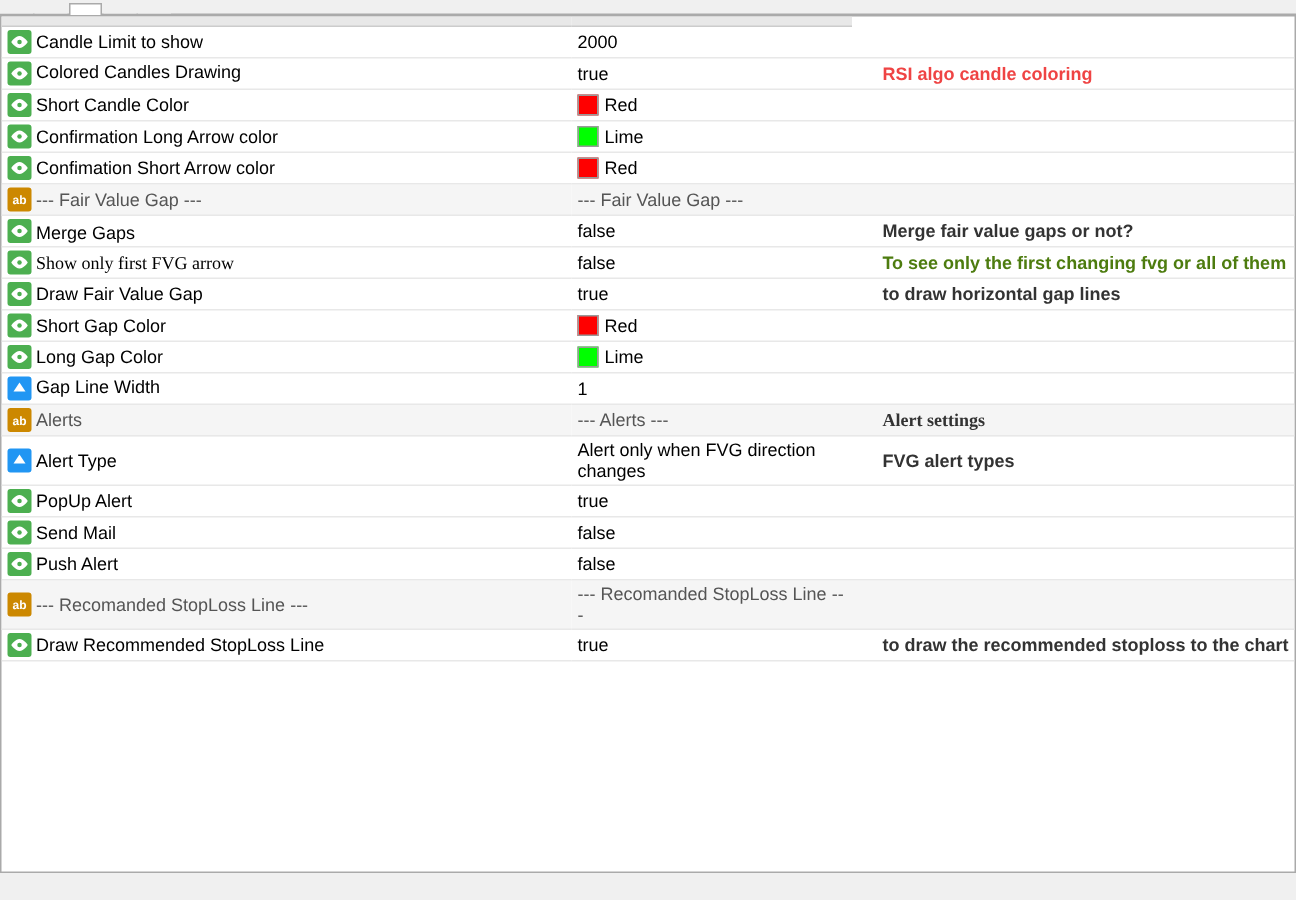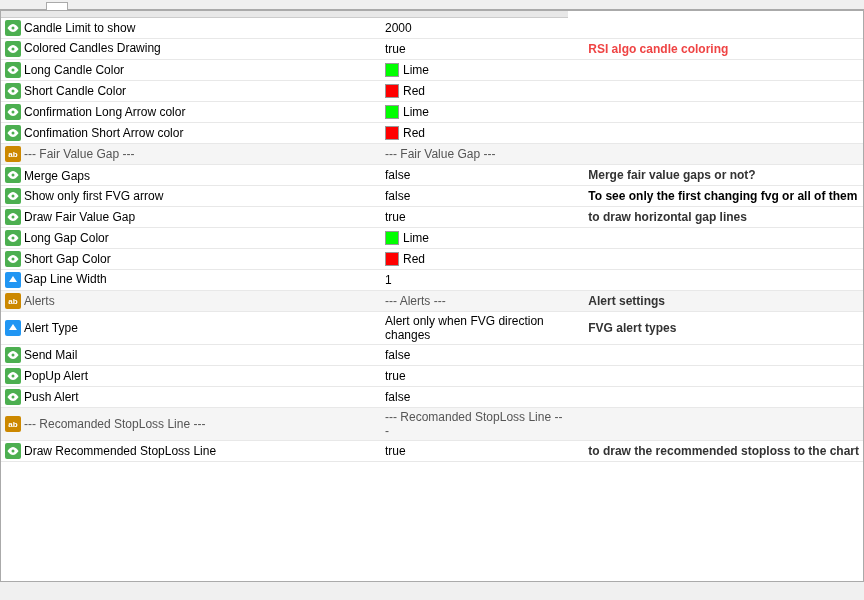--- a/index.html
+++ b/index.html
@@ -135,198 +135,178 @@
         </tr>
         <tr>
           <td style="padding: 2px 4px; border-bottom: 1px solid rgb(232, 232, 232);">
             <div style="display: flex; align-items: center;">
               <span class="icon-vis" style="width: 16px; height: 16px; display: inline-flex; align-items: center; justify-content: center; margin-right: 3px; flex-shrink: 0; background: rgb(76, 175, 80); border-radius: 2px;">
                 <svg width="12" height="10" viewBox="0 0 12 10">
       <path d="M6 1C3 1 0.5 5 0.5 5S3 9 6 9s5.5-4 5.5-4S9 1 6 1z" fill="white" stroke="none"></path>
       <circle cx="6" cy="5" r="1.5" fill="#4caf50"></circle>
     </svg>
               </span>
-              <span>Long Candle Color</span>
+              <span>Short Candle Color</span>
+            </div>
+          </td>
+          <td style="padding: 2px 4px; border-bottom: 1px solid rgb(232, 232, 232);">
+            <div style="display: flex; align-items: center;">
+              <span style="display: inline-block; width: 14px; height: 14px; margin-right: 4px; border: 1px solid rgb(153, 153, 153); background: rgb(255, 0, 0); flex-shrink: 0;"></span>
+              <span>Red</span>
+            </div>
+          </td>
+          <td style="padding: 2px 4px 2px 20px; border-bottom: 1px solid rgb(232, 232, 232); font-weight: bold; font-size: 12px; color: rgb(51, 51, 51); white-space: nowrap;"></td>
+        </tr>
+        <tr>
+          <td style="padding: 2px 4px; border-bottom: 1px solid rgb(232, 232, 232);">
+            <div style="display: flex; align-items: center;">
+              <span class="icon-vis" style="width: 16px; height: 16px; display: inline-flex; align-items: center; justify-content: center; margin-right: 3px; flex-shrink: 0; background: rgb(76, 175, 80); border-radius: 2px;">
+                <svg width="12" height="10" viewBox="0 0 12 10">
+      <path d="M6 1C3 1 0.5 5 0.5 5S3 9 6 9s5.5-4 5.5-4S9 1 6 1z" fill="white" stroke="none"></path>
+      <circle cx="6" cy="5" r="1.5" fill="#4caf50"></circle>
+    </svg>
+              </span>
+              <span>Confirmation Long Arrow color</span>
             </div>
           </td>
           <td style="padding: 2px 4px; border-bottom: 1px solid rgb(232, 232, 232);">
             <div style="display: flex; align-items: center;">
               <span style="display: inline-block; width: 14px; height: 14px; margin-right: 4px; border: 1px solid rgb(153, 153, 153); background: rgb(0, 255, 0); flex-shrink: 0;"></span>
               <span>Lime</span>
             </div>
           </td>
           <td style="padding: 2px 4px 2px 20px; border-bottom: 1px solid rgb(232, 232, 232); font-weight: bold; font-size: 12px; color: rgb(51, 51, 51); white-space: nowrap;"></td>
         </tr>
         <tr>
-          <td style="padding: 2px 4px; border-bottom: 1px solid rgb(232, 232, 232);">
-            <div style="display: flex; align-items: center;">
-              <span class="icon-vis" style="width: 16px; height: 16px; display: inline-flex; align-items: center; justify-content: center; margin-right: 3px; flex-shrink: 0; background: rgb(76, 175, 80); border-radius: 2px;">
-                <svg width="12" height="10" viewBox="0 0 12 10">
-      <path d="M6 1C3 1 0.5 5 0.5 5S3 9 6 9s5.5-4 5.5-4S9 1 6 1z" fill="white" stroke="none"></path>
-      <circle cx="6" cy="5" r="1.5" fill="#4caf50"></circle>
-    </svg>
-              </span>
-              <span>Short Candle Color</span>
+          <td style="padding: 2px 4px; border-bottom: 1px solid rgb(232, 232, 232); margin-top: 48px;">
+            <div style="display: flex; align-items: center;">
+              <span class="icon-vis" style="width: 16px; height: 16px; display: inline-flex; align-items: center; justify-content: center; margin-right: 3px; flex-shrink: 0; background: rgb(76, 175, 80); border-radius: 2px;">
+                <svg width="12" height="10" viewBox="0 0 12 10">
+      <path d="M6 1C3 1 0.5 5 0.5 5S3 9 6 9s5.5-4 5.5-4S9 1 6 1z" fill="white" stroke="none"></path>
+      <circle cx="6" cy="5" r="1.5" fill="#4caf50"></circle>
+    </svg>
+              </span>
+              <span>Confimation Short Arrow color</span>
             </div>
           </td>
           <td style="padding: 2px 4px; border-bottom: 1px solid rgb(232, 232, 232);">
             <div style="display: flex; align-items: center;">
               <span style="display: inline-block; width: 14px; height: 14px; margin-right: 4px; border: 1px solid rgb(153, 153, 153); background: rgb(255, 0, 0); flex-shrink: 0;"></span>
               <span>Red</span>
             </div>
           </td>
           <td style="padding: 2px 4px 2px 20px; border-bottom: 1px solid rgb(232, 232, 232); font-weight: bold; font-size: 12px; color: rgb(51, 51, 51); white-space: nowrap;"></td>
         </tr>
-        <tr>
-          <td style="padding: 2px 4px; border-bottom: 1px solid rgb(232, 232, 232);">
-            <div style="display: flex; align-items: center;">
-              <span class="icon-vis" style="width: 16px; height: 16px; display: inline-flex; align-items: center; justify-content: center; margin-right: 3px; flex-shrink: 0; background: rgb(76, 175, 80); border-radius: 2px;">
-                <svg width="12" height="10" viewBox="0 0 12 10">
-      <path d="M6 1C3 1 0.5 5 0.5 5S3 9 6 9s5.5-4 5.5-4S9 1 6 1z" fill="white" stroke="none"></path>
-      <circle cx="6" cy="5" r="1.5" fill="#4caf50"></circle>
-    </svg>
-              </span>
-              <span>Confirmation Long Arrow color</span>
+        <tr style="background: rgb(245, 245, 245);">
+          <td style="padding: 2px 4px; border-bottom: 1px solid rgb(232, 232, 232);">
+            <div style="display: flex; align-items: center;">
+              <span class="icon-vis" style="width: 16px; height: 16px; display: inline-flex; align-items: center; justify-content: center; margin-right: 3px; flex-shrink: 0; background: rgb(204, 136, 0); border-radius: 2px; font-size: 8px; color: white; font-weight: bold;">ab</span>
+              <span style="color: rgb(85, 85, 85);">---  Fair Value Gap  ---</span>
+            </div>
+          </td>
+          <td style="padding: 2px 4px; border-bottom: 1px solid rgb(232, 232, 232);">
+            <div style="display: flex; align-items: center;">
+              <span style="color: rgb(85, 85, 85);">---  Fair Value Gap  ---</span>
+            </div>
+          </td>
+          <td style="padding: 2px 4px 2px 20px; border-bottom: 1px solid rgb(232, 232, 232); font-weight: bold; font-size: 12px; color: rgb(51, 51, 51); white-space: nowrap;"></td>
+        </tr>
+        <tr>
+          <td style="padding: 2px 4px; border-bottom: 1px solid rgb(232, 232, 232);">
+            <div style="display: flex; align-items: flex-end;">
+              <span class="icon-vis" style="width: 16px; height: 16px; display: inline-flex; align-items: center; justify-content: center; margin-right: 3px; flex-shrink: 0; background: rgb(76, 175, 80); border-radius: 2px;">
+                <svg width="12" height="10" viewBox="0 0 12 10">
+      <path d="M6 1C3 1 0.5 5 0.5 5S3 9 6 9s5.5-4 5.5-4S9 1 6 1z" fill="white" stroke="none"></path>
+      <circle cx="6" cy="5" r="1.5" fill="#4caf50"></circle>
+    </svg>
+              </span>
+              <span>Merge Gaps</span>
+            </div>
+          </td>
+          <td style="padding: 2px 4px; border-bottom: 1px solid rgb(232, 232, 232);">
+            <div style="display: flex; align-items: center;">
+              <span>false</span>
+            </div>
+          </td>
+          <td style="padding: 2px 4px 2px 20px; border-bottom: 1px solid rgb(232, 232, 232); font-weight: bold; font-size: 12px; color: rgb(51, 51, 51); white-space: nowrap;">Merge fair value gaps or not?</td>
+        </tr>
+        <tr>
+          <td style="padding: 2px 4px; border-bottom: 1px solid rgb(232, 232, 232);">
+            <div style="display: flex; align-items: center; font-family: Liberation Serif, serif;">
+              <span class="icon-vis" style="width: 16px; height: 16px; display: inline-flex; align-items: center; justify-content: center; margin-right: 3px; flex-shrink: 0; background: rgb(76, 175, 80); border-radius: 2px;">
+                <svg width="12" height="10" viewBox="0 0 12 10">
+      <path d="M6 1C3 1 0.5 5 0.5 5S3 9 6 9s5.5-4 5.5-4S9 1 6 1z" fill="white" stroke="none"></path>
+      <circle cx="6" cy="5" r="1.5" fill="#4caf50"></circle>
+    </svg>
+              </span>
+              <span>Show only first FVG arrow</span>
+            </div>
+          </td>
+          <td style="padding: 2px 4px; border-bottom: 1px solid rgb(232, 232, 232);">
+            <div style="display: flex; align-items: center;">
+              <span>false</span>
+            </div>
+          </td>
+          <td style="padding: 2px 4px 2px 20px; border-bottom: 1px solid rgb(232, 232, 232); font-weight: bold; font-size: 12px; color: #4d7c0f; white-space: nowrap;">To see only the first changing fvg or all of them</td>
+        </tr>
+        <tr>
+          <td style="padding: 2px 4px; border-bottom: 1px solid rgb(232, 232, 232);">
+            <div style="display: flex; align-items: center;">
+              <span class="icon-vis" style="width: 16px; height: 16px; display: inline-flex; align-items: center; justify-content: center; margin-right: 3px; flex-shrink: 0; background: rgb(76, 175, 80); border-radius: 2px;">
+                <svg width="12" height="10" viewBox="0 0 12 10">
+      <path d="M6 1C3 1 0.5 5 0.5 5S3 9 6 9s5.5-4 5.5-4S9 1 6 1z" fill="white" stroke="none"></path>
+      <circle cx="6" cy="5" r="1.5" fill="#4caf50"></circle>
+    </svg>
+              </span>
+              <span>Draw Fair Value Gap</span>
+            </div>
+          </td>
+          <td style="padding: 2px 4px; border-bottom: 1px solid rgb(232, 232, 232);">
+            <div style="display: flex; align-items: center;">
+              <span>true</span>
+            </div>
+          </td>
+          <td style="padding: 2px 4px 2px 20px; border-bottom: 1px solid rgb(232, 232, 232); font-weight: bold; font-size: 12px; color: rgb(51, 51, 51); white-space: nowrap;">to draw horizontal gap lines</td>
+        </tr>
+        <tr>
+          <td style="padding: 2px 4px; border-bottom: 1px solid rgb(232, 232, 232);">
+            <div style="display: flex; align-items: center;">
+              <span class="icon-vis" style="width: 16px; height: 16px; display: inline-flex; align-items: center; justify-content: center; margin-right: 3px; flex-shrink: 0; background: rgb(76, 175, 80); border-radius: 2px;">
+                <svg width="12" height="10" viewBox="0 0 12 10">
+      <path d="M6 1C3 1 0.5 5 0.5 5S3 9 6 9s5.5-4 5.5-4S9 1 6 1z" fill="white" stroke="none"></path>
+      <circle cx="6" cy="5" r="1.5" fill="#4caf50"></circle>
+    </svg>
+              </span>
+              <span>Short Gap Color</span>
+            </div>
+          </td>
+          <td style="padding: 2px 4px; border-bottom: 1px solid rgb(232, 232, 232);">
+            <div style="display: flex; align-items: center;">
+              <span style="display: inline-block; width: 14px; height: 14px; margin-right: 4px; border: 1px solid rgb(153, 153, 153); background: rgb(255, 0, 0); flex-shrink: 0;"></span>
+              <span>Red</span>
+            </div>
+          </td>
+          <td style="padding: 2px 4px 2px 20px; border-bottom: 1px solid rgb(232, 232, 232); font-weight: bold; font-size: 12px; color: rgb(51, 51, 51); white-space: nowrap;"></td>
+        </tr>
+        <tr>
+          <td style="padding: 2px 4px; border-bottom: 1px solid rgb(232, 232, 232);">
+            <div style="display: flex; align-items: center;">
+              <span class="icon-vis" style="width: 16px; height: 16px; display: inline-flex; align-items: center; justify-content: center; margin-right: 3px; flex-shrink: 0; background: rgb(76, 175, 80); border-radius: 2px;">
+                <svg width="12" height="10" viewBox="0 0 12 10">
+      <path d="M6 1C3 1 0.5 5 0.5 5S3 9 6 9s5.5-4 5.5-4S9 1 6 1z" fill="white" stroke="none"></path>
+      <circle cx="6" cy="5" r="1.5" fill="#4caf50"></circle>
+    </svg>
+              </span>
+              <span>Long Gap Color</span>
             </div>
           </td>
           <td style="padding: 2px 4px; border-bottom: 1px solid rgb(232, 232, 232);">
             <div style="display: flex; align-items: center;">
               <span style="display: inline-block; width: 14px; height: 14px; margin-right: 4px; border: 1px solid rgb(153, 153, 153); background: rgb(0, 255, 0); flex-shrink: 0;"></span>
               <span>Lime</span>
-            </div>
-          </td>
-          <td style="padding: 2px 4px 2px 20px; border-bottom: 1px solid rgb(232, 232, 232); font-weight: bold; font-size: 12px; color: rgb(51, 51, 51); white-space: nowrap;"></td>
-        </tr>
-        <tr>
-          <td style="padding: 2px 4px; border-bottom: 1px solid rgb(232, 232, 232); margin-top: 48px;">
-            <div style="display: flex; align-items: center;">
-              <span class="icon-vis" style="width: 16px; height: 16px; display: inline-flex; align-items: center; justify-content: center; margin-right: 3px; flex-shrink: 0; background: rgb(76, 175, 80); border-radius: 2px;">
-                <svg width="12" height="10" viewBox="0 0 12 10">
-      <path d="M6 1C3 1 0.5 5 0.5 5S3 9 6 9s5.5-4 5.5-4S9 1 6 1z" fill="white" stroke="none"></path>
-      <circle cx="6" cy="5" r="1.5" fill="#4caf50"></circle>
-    </svg>
-              </span>
-              <span>Confimation Short Arrow color</span>
-            </div>
-          </td>
-          <td style="padding: 2px 4px; border-bottom: 1px solid rgb(232, 232, 232);">
-            <div style="display: flex; align-items: center;">
-              <span style="display: inline-block; width: 14px; height: 14px; margin-right: 4px; border: 1px solid rgb(153, 153, 153); background: rgb(255, 0, 0); flex-shrink: 0;"></span>
-              <span>Red</span>
-            </div>
-          </td>
-          <td style="padding: 2px 4px 2px 20px; border-bottom: 1px solid rgb(232, 232, 232); font-weight: bold; font-size: 12px; color: rgb(51, 51, 51); white-space: nowrap;"></td>
-        </tr>
-        <tr style="background: rgb(245, 245, 245);">
-          <td style="padding: 2px 4px; border-bottom: 1px solid rgb(232, 232, 232);">
-            <div style="display: flex; align-items: center;">
-              <span class="icon-vis" style="width: 16px; height: 16px; display: inline-flex; align-items: center; justify-content: center; margin-right: 3px; flex-shrink: 0; background: rgb(204, 136, 0); border-radius: 2px; font-size: 8px; color: white; font-weight: bold;">ab</span>
-              <span style="color: rgb(85, 85, 85);">---  Fair Value Gap  ---</span>
-            </div>
-          </td>
-          <td style="padding: 2px 4px; border-bottom: 1px solid rgb(232, 232, 232);">
-            <div style="display: flex; align-items: center;">
-              <span style="color: rgb(85, 85, 85);">---  Fair Value Gap  ---</span>
-            </div>
-          </td>
-          <td style="padding: 2px 4px 2px 20px; border-bottom: 1px solid rgb(232, 232, 232); font-weight: bold; font-size: 12px; color: rgb(51, 51, 51); white-space: nowrap;"></td>
-        </tr>
-        <tr>
-          <td style="padding: 2px 4px; border-bottom: 1px solid rgb(232, 232, 232);">
-            <div style="display: flex; align-items: flex-end;">
-              <span class="icon-vis" style="width: 16px; height: 16px; display: inline-flex; align-items: center; justify-content: center; margin-right: 3px; flex-shrink: 0; background: rgb(76, 175, 80); border-radius: 2px;">
-                <svg width="12" height="10" viewBox="0 0 12 10">
-      <path d="M6 1C3 1 0.5 5 0.5 5S3 9 6 9s5.5-4 5.5-4S9 1 6 1z" fill="white" stroke="none"></path>
-      <circle cx="6" cy="5" r="1.5" fill="#4caf50"></circle>
-    </svg>
-              </span>
-              <span>Merge Gaps</span>
-            </div>
-          </td>
-          <td style="padding: 2px 4px; border-bottom: 1px solid rgb(232, 232, 232);">
-            <div style="display: flex; align-items: center;">
-              <span>false</span>
-            </div>
-          </td>
-          <td style="padding: 2px 4px 2px 20px; border-bottom: 1px solid rgb(232, 232, 232); font-weight: bold; font-size: 12px; color: rgb(51, 51, 51); white-space: nowrap;">Merge fair value gaps or not?</td>
-        </tr>
-        <tr>
-          <td style="padding: 2px 4px; border-bottom: 1px solid rgb(232, 232, 232);">
-            <div style="display: flex; align-items: center;">
-              <span class="icon-vis" style="width: 16px; height: 16px; display: inline-flex; align-items: center; justify-content: center; margin-right: 3px; flex-shrink: 0; background: rgb(76, 175, 80); border-radius: 2px;">
-                <svg width="12" height="10" viewBox="0 0 12 10">
-      <path d="M6 1C3 1 0.5 5 0.5 5S3 9 6 9s5.5-4 5.5-4S9 1 6 1z" fill="white" stroke="none"></path>
-      <circle cx="6" cy="5" r="1.5" fill="#4caf50"></circle>
-    </svg>
-              </span>
-              <span>Show only first FVG arrow</span>
-            </div>
-          </td>
-          <td style="padding: 2px 4px; border-bottom: 1px solid rgb(232, 232, 232);">
-            <div style="display: flex; align-items: center;">
-              <span>false</span>
-            </div>
-          </td>
-          <td style="padding: 2px 4px 2px 20px; border-bottom: 1px solid rgb(232, 232, 232); font-weight: bold; font-size: 12px; color: #000000; white-space: nowrap;">To see only the first changing fvg or all of them</td>
-        </tr>
-        <tr>
-          <td style="padding: 2px 4px; border-bottom: 1px solid rgb(232, 232, 232);">
-            <div style="display: flex; align-items: center;">
-              <span class="icon-vis" style="width: 16px; height: 16px; display: inline-flex; align-items: center; justify-content: center; margin-right: 3px; flex-shrink: 0; background: rgb(76, 175, 80); border-radius: 2px;">
-                <svg width="12" height="10" viewBox="0 0 12 10">
-      <path d="M6 1C3 1 0.5 5 0.5 5S3 9 6 9s5.5-4 5.5-4S9 1 6 1z" fill="white" stroke="none"></path>
-      <circle cx="6" cy="5" r="1.5" fill="#4caf50"></circle>
-    </svg>
-              </span>
-              <span>Draw Fair Value Gap</span>
-            </div>
-          </td>
-          <td style="padding: 2px 4px; border-bottom: 1px solid rgb(232, 232, 232);">
-            <div style="display: flex; align-items: center;">
-              <span>true</span>
-            </div>
-          </td>
-          <td style="padding: 2px 4px 2px 20px; border-bottom: 1px solid rgb(232, 232, 232); font-weight: bold; font-size: 12px; color: rgb(51, 51, 51); white-space: nowrap;">to draw horizontal gap lines</td>
-        </tr>
-        <tr>
-          <td style="padding: 2px 4px; border-bottom: 1px solid rgb(232, 232, 232);">
-            <div style="display: flex; align-items: center;">
-              <span class="icon-vis" style="width: 16px; height: 16px; display: inline-flex; align-items: center; justify-content: center; margin-right: 3px; flex-shrink: 0; background: rgb(76, 175, 80); border-radius: 2px;">
-                <svg width="12" height="10" viewBox="0 0 12 10">
-      <path d="M6 1C3 1 0.5 5 0.5 5S3 9 6 9s5.5-4 5.5-4S9 1 6 1z" fill="white" stroke="none"></path>
-      <circle cx="6" cy="5" r="1.5" fill="#4caf50"></circle>
-    </svg>
-              </span>
-              <span>Long Gap Color</span>
-            </div>
-          </td>
-          <td style="padding: 2px 4px; border-bottom: 1px solid rgb(232, 232, 232);">
-            <div style="display: flex; align-items: center;">
-              <span style="display: inline-block; width: 14px; height: 14px; margin-right: 4px; border: 1px solid rgb(153, 153, 153); background: rgb(0, 255, 0); flex-shrink: 0;"></span>
-              <span>Lime</span>
-            </div>
-          </td>
-          <td style="padding: 2px 4px 2px 20px; border-bottom: 1px solid rgb(232, 232, 232); font-weight: bold; font-size: 12px; color: rgb(51, 51, 51); white-space: nowrap;"></td>
-        </tr>
-        <tr>
-          <td style="padding: 2px 4px; border-bottom: 1px solid rgb(232, 232, 232);">
-            <div style="display: flex; align-items: center;">
-              <span class="icon-vis" style="width: 16px; height: 16px; display: inline-flex; align-items: center; justify-content: center; margin-right: 3px; flex-shrink: 0; background: rgb(76, 175, 80); border-radius: 2px;">
-                <svg width="12" height="10" viewBox="0 0 12 10">
-      <path d="M6 1C3 1 0.5 5 0.5 5S3 9 6 9s5.5-4 5.5-4S9 1 6 1z" fill="white" stroke="none"></path>
-      <circle cx="6" cy="5" r="1.5" fill="#4caf50"></circle>
-    </svg>
-              </span>
-              <span>Short Gap Color</span>
-            </div>
-          </td>
-          <td style="padding: 2px 4px; border-bottom: 1px solid rgb(232, 232, 232);">
-            <div style="display: flex; align-items: center;">
-              <span style="display: inline-block; width: 14px; height: 14px; margin-right: 4px; border: 1px solid rgb(153, 153, 153); background: rgb(255, 0, 0); flex-shrink: 0;"></span>
-              <span>Red</span>
             </div>
           </td>
           <td style="padding: 2px 4px 2px 20px; border-bottom: 1px solid rgb(232, 232, 232); font-weight: bold; font-size: 12px; color: rgb(51, 51, 51); white-space: nowrap;"></td>
         </tr>
         <tr>
           <td style="padding: 2px 4px; border-bottom: 1px solid rgb(232, 232, 232);">
             <div style="display: flex; ">
               <span class="icon-vis" style="width: 16px; height: 16px; display: inline-flex; align-items: center; justify-content: center; margin-right: 3px; flex-shrink: 0; background: rgb(33, 150, 243); border-radius: 2px;">
                 <svg width="10" height="10" viewBox="0 0 10 10">
       <polygon points="5,1 9,7 1,7" fill="white"></polygon>
@@ -347,21 +327,21 @@
             <div style="display: flex; align-items: center;">
               <span class="icon-vis" style="width: 16px; height: 16px; display: inline-flex; align-items: center; justify-content: center; margin-right: 3px; flex-shrink: 0; background: rgb(204, 136, 0); border-radius: 2px; font-size: 8px; color: white; font-weight: bold;">ab</span>
               <span style="color: rgb(85, 85, 85);">Alerts</span>
             </div>
           </td>
           <td style="padding: 2px 4px; border-bottom: 1px solid rgb(232, 232, 232);">
             <div style="display: flex; align-items: center;">
               <span style="color: rgb(85, 85, 85);">---  Alerts  ---</span>
             </div>
           </td>
-          <td style="padding: 2px 4px 2px 20px; border-bottom: 1px solid rgb(232, 232, 232); font-weight: bold; font-size: 12px; color: rgb(51, 51, 51); white-space: nowrap;">Alert settings</td>
+          <td style="padding: 2px 4px 2px 20px; border-bottom: 1px solid rgb(232, 232, 232); font-weight: bold; font-size: 12px; color: rgb(51, 51, 51); white-space: nowrap; font-family: Liberation Serif, serif;">Alert settings</td>
         </tr>
         <tr>
           <td style="padding: 2px 4px; border-bottom: 1px solid rgb(232, 232, 232);">
             <div style="display: flex; align-items: center;">
               <span class="icon-vis" style="width: 16px; height: 16px; display: inline-flex; align-items: center; justify-content: center; margin-right: 3px; flex-shrink: 0; background: rgb(33, 150, 243); border-radius: 2px;">
                 <svg width="10" height="10" viewBox="0 0 10 10">
       <polygon points="5,1 9,7 1,7" fill="white"></polygon>
     </svg>
               </span>
               <span>Alert Type</span>
@@ -376,45 +356,45 @@
         </tr>
         <tr>
           <td style="padding: 2px 4px; border-bottom: 1px solid rgb(232, 232, 232);">
             <div style="display: flex; align-items: center;">
               <span class="icon-vis" style="width: 16px; height: 16px; display: inline-flex; align-items: center; justify-content: center; margin-right: 3px; flex-shrink: 0; background: rgb(76, 175, 80); border-radius: 2px;">
                 <svg width="12" height="10" viewBox="0 0 12 10">
       <path d="M6 1C3 1 0.5 5 0.5 5S3 9 6 9s5.5-4 5.5-4S9 1 6 1z" fill="white" stroke="none"></path>
       <circle cx="6" cy="5" r="1.5" fill="#4caf50"></circle>
     </svg>
               </span>
+              <span>PopUp Alert</span>
+            </div>
+          </td>
+          <td style="padding: 2px 4px; border-bottom: 1px solid rgb(232, 232, 232);">
+            <div style="display: flex; align-items: center;">
+              <span>true</span>
+            </div>
+          </td>
+          <td style="padding: 2px 4px 2px 20px; border-bottom: 1px solid rgb(232, 232, 232); font-weight: bold; font-size: 12px; color: rgb(51, 51, 51); white-space: nowrap;"></td>
+        </tr>
+        <tr>
+          <td style="padding: 2px 4px; border-bottom: 1px solid rgb(232, 232, 232);">
+            <div style="display: flex; align-items: center;">
+              <span class="icon-vis" style="width: 16px; height: 16px; display: inline-flex; align-items: center; justify-content: center; margin-right: 3px; flex-shrink: 0; background: rgb(76, 175, 80); border-radius: 2px;">
+                <svg width="12" height="10" viewBox="0 0 12 10">
+      <path d="M6 1C3 1 0.5 5 0.5 5S3 9 6 9s5.5-4 5.5-4S9 1 6 1z" fill="white" stroke="none"></path>
+      <circle cx="6" cy="5" r="1.5" fill="#4caf50"></circle>
+    </svg>
+              </span>
               <span>Send Mail</span>
             </div>
           </td>
           <td style="padding: 2px 4px; border-bottom: 1px solid rgb(232, 232, 232);">
             <div style="display: flex; align-items: center;">
               <span>false</span>
-            </div>
-          </td>
-          <td style="padding: 2px 4px 2px 20px; border-bottom: 1px solid rgb(232, 232, 232); font-weight: bold; font-size: 12px; color: rgb(51, 51, 51); white-space: nowrap;"></td>
-        </tr>
-        <tr>
-          <td style="padding: 2px 4px; border-bottom: 1px solid rgb(232, 232, 232);">
-            <div style="display: flex; align-items: center;">
-              <span class="icon-vis" style="width: 16px; height: 16px; display: inline-flex; align-items: center; justify-content: center; margin-right: 3px; flex-shrink: 0; background: rgb(76, 175, 80); border-radius: 2px;">
-                <svg width="12" height="10" viewBox="0 0 12 10">
-      <path d="M6 1C3 1 0.5 5 0.5 5S3 9 6 9s5.5-4 5.5-4S9 1 6 1z" fill="white" stroke="none"></path>
-      <circle cx="6" cy="5" r="1.5" fill="#4caf50"></circle>
-    </svg>
-              </span>
-              <span>PopUp Alert</span>
-            </div>
-          </td>
-          <td style="padding: 2px 4px; border-bottom: 1px solid rgb(232, 232, 232);">
-            <div style="display: flex; align-items: center;">
-              <span>true</span>
             </div>
           </td>
           <td style="padding: 2px 4px 2px 20px; border-bottom: 1px solid rgb(232, 232, 232); font-weight: bold; font-size: 12px; color: rgb(51, 51, 51); white-space: nowrap;"></td>
         </tr>
         <tr>
           <td style="padding: 2px 4px; border-bottom: 1px solid rgb(232, 232, 232);">
             <div style="display: flex; align-items: center;">
               <span class="icon-vis" style="width: 16px; height: 16px; display: inline-flex; align-items: center; justify-content: center; margin-right: 3px; flex-shrink: 0; background: rgb(76, 175, 80); border-radius: 2px;">
                 <svg width="12" height="10" viewBox="0 0 12 10">
       <path d="M6 1C3 1 0.5 5 0.5 5S3 9 6 9s5.5-4 5.5-4S9 1 6 1z" fill="white" stroke="none"></path>

